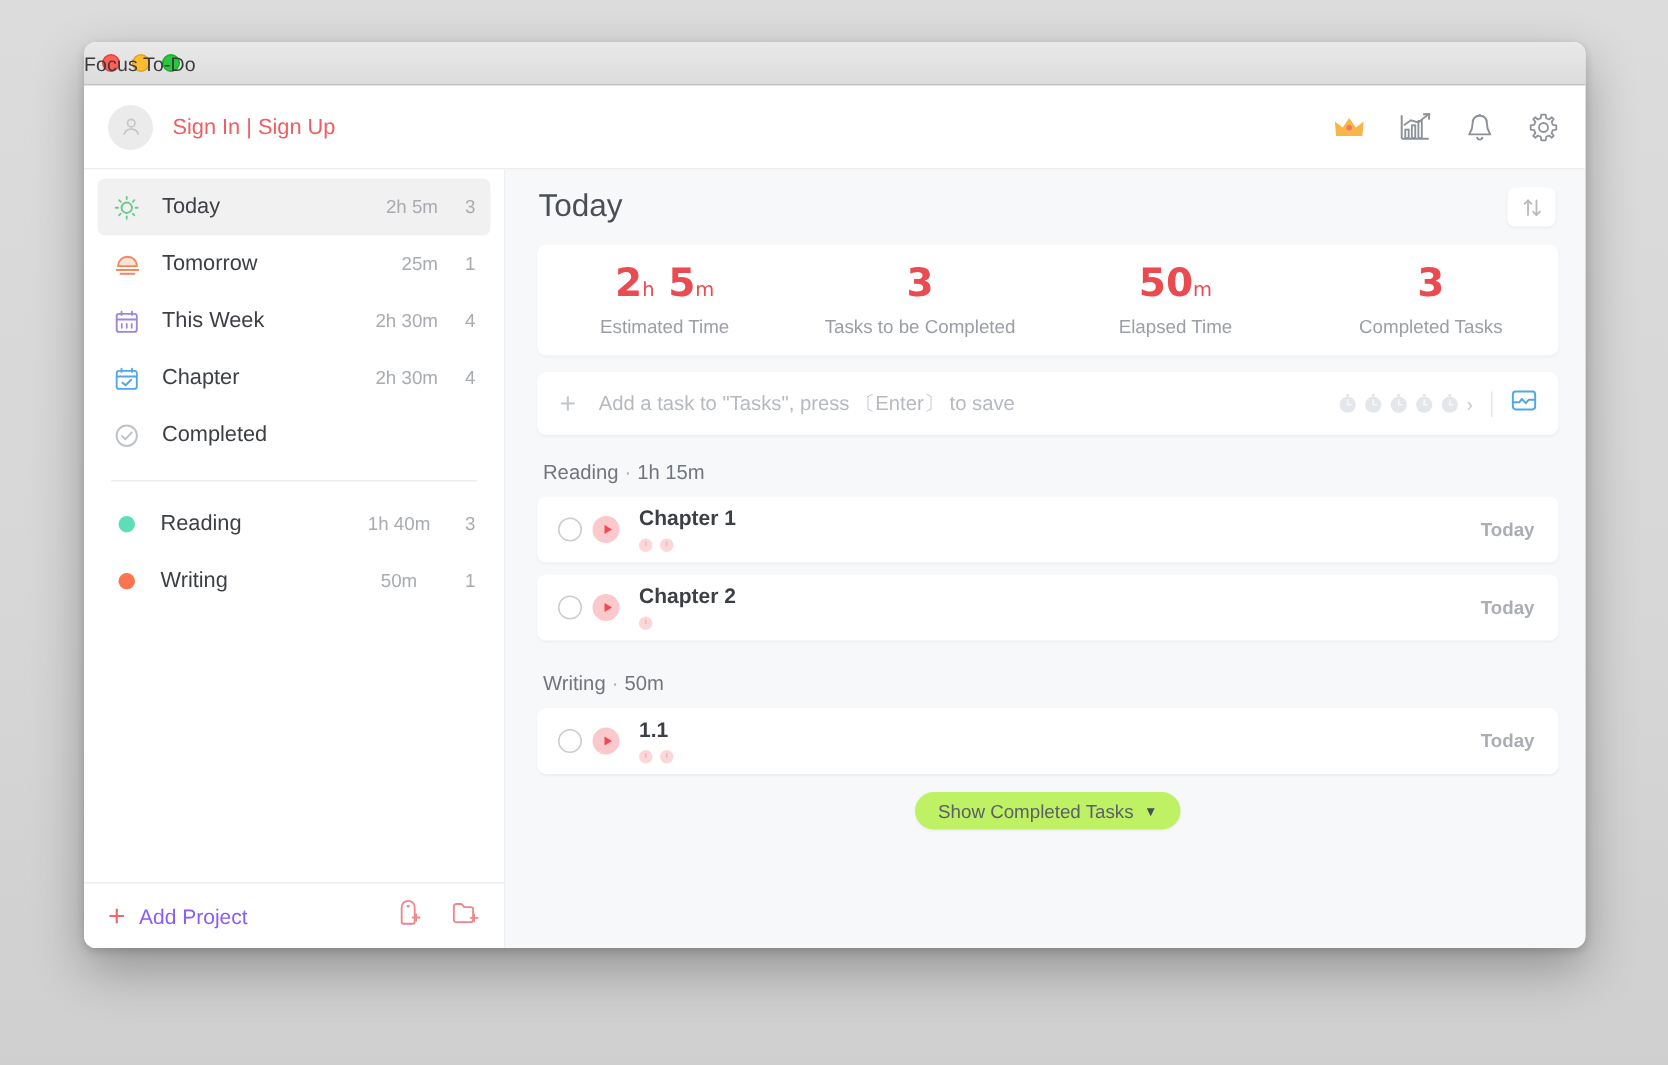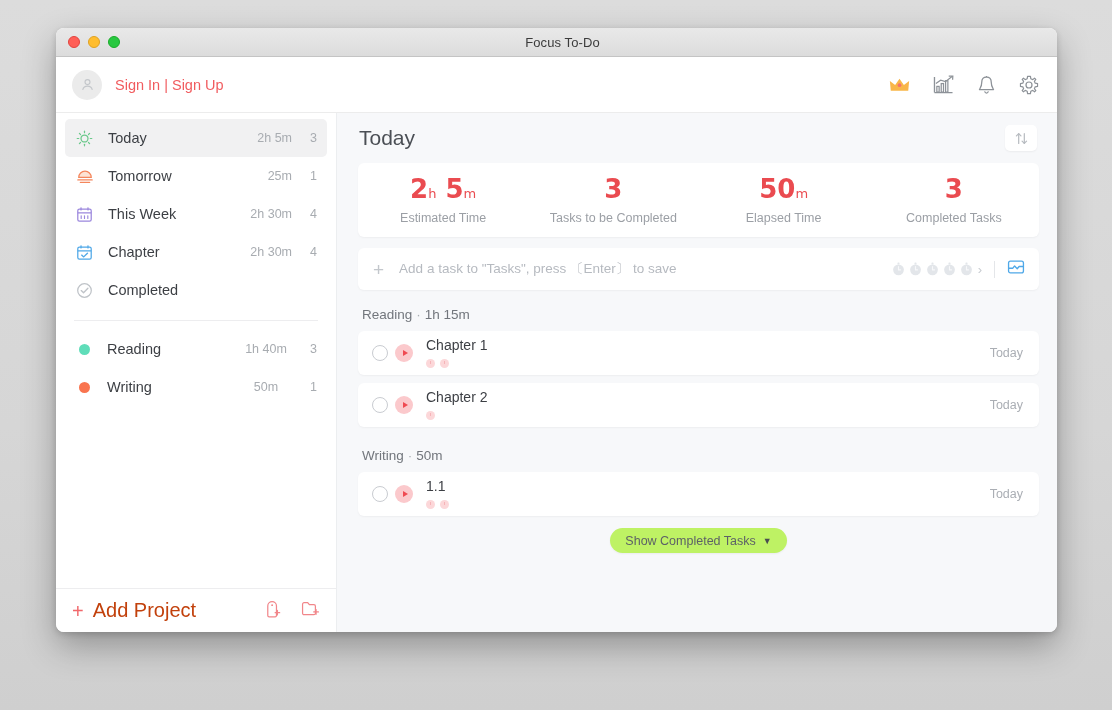--- a/index.html
+++ b/index.html
@@ -35,21 +35,21 @@
     position: relative;
     display: flex;
     align-items: center;
   }
   .traffic { display: flex; gap: 8px; margin-left: 12px; }
   .dot { width: 12px; height: 12px; border-radius: 50%; }
   .dot.red    { background: #ff5f57; border: .5px solid #e0443e; }
   .dot.yellow { background: #ffbd2e; border: .5px solid #dea123; }
   .dot.green  { background: #28c840; border: .5px solid #1aab29; }
   .win-title {
-    position: absolute; left: 12px; right: 0; text-align: center;
+    position: absolute; left: 0; right: 0; 
     font-size: 13px; color: #3b3b3b; letter-spacing: .1px;
   }
 
   
   .accountbar {
     height: 56px; flex: 0 0 56px;
     background: #fff;
     display: flex; align-items: center;
     padding: 0 18px 0 16px;
     border-bottom: 1px solid #ececec;
@@ -123,21 +123,21 @@
 
   .sb-spacer { flex: 1 1 auto; }
   .sidebar-footer {
     height: 44px; flex: 0 0 44px;
     border-top: 1px solid #ededef;
     display: flex; align-items: center;
     padding: 0 16px 0 16px;
   }
   .addproj { display: flex; align-items: center; cursor: pointer; }
   .addproj .plus { font-size: 20px; color: #f1686b; line-height: 1; font-weight: 300; }
-  .addproj .aplabel { margin-left: 9px; font-size: 20px; color: #c2410c; }
+  .addproj .aplabel { margin-left: 9px; font-size: 14px; color: #8b5cf6; }
   .sf-spacer { flex: 1 1 auto; }
   .sf-icons { display: flex; gap: 20px; align-items: center; }
 
   
   .main {
     flex: 1 1 auto; min-width: 0;
     background: #f7f8fa;
     display: flex; flex-direction: column;
     position: relative;
   }
@@ -209,20 +209,21 @@
 
   
   .taskcard {
     background: #fff; border-radius: 6px;
     height: 44px;
     display: flex; align-items: center;
     padding: 0 16px 0 14px;
     box-shadow: 0 1px 2px rgba(0,0,0,0.045);
     margin-bottom: 8px;
     position: relative;
+    font-weight: bold;
   }
   .chk {
     width: 16px; height: 16px; border-radius: 50%;
     border: 1px solid #c9ccd1; flex: 0 0 16px;
     cursor: pointer;
   }
   .playbtn {
     width: 18px; height: 18px; border-radius: 50%;
     background: #fbc9cc;
     margin-left: 7px; flex: 0 0 18px;

